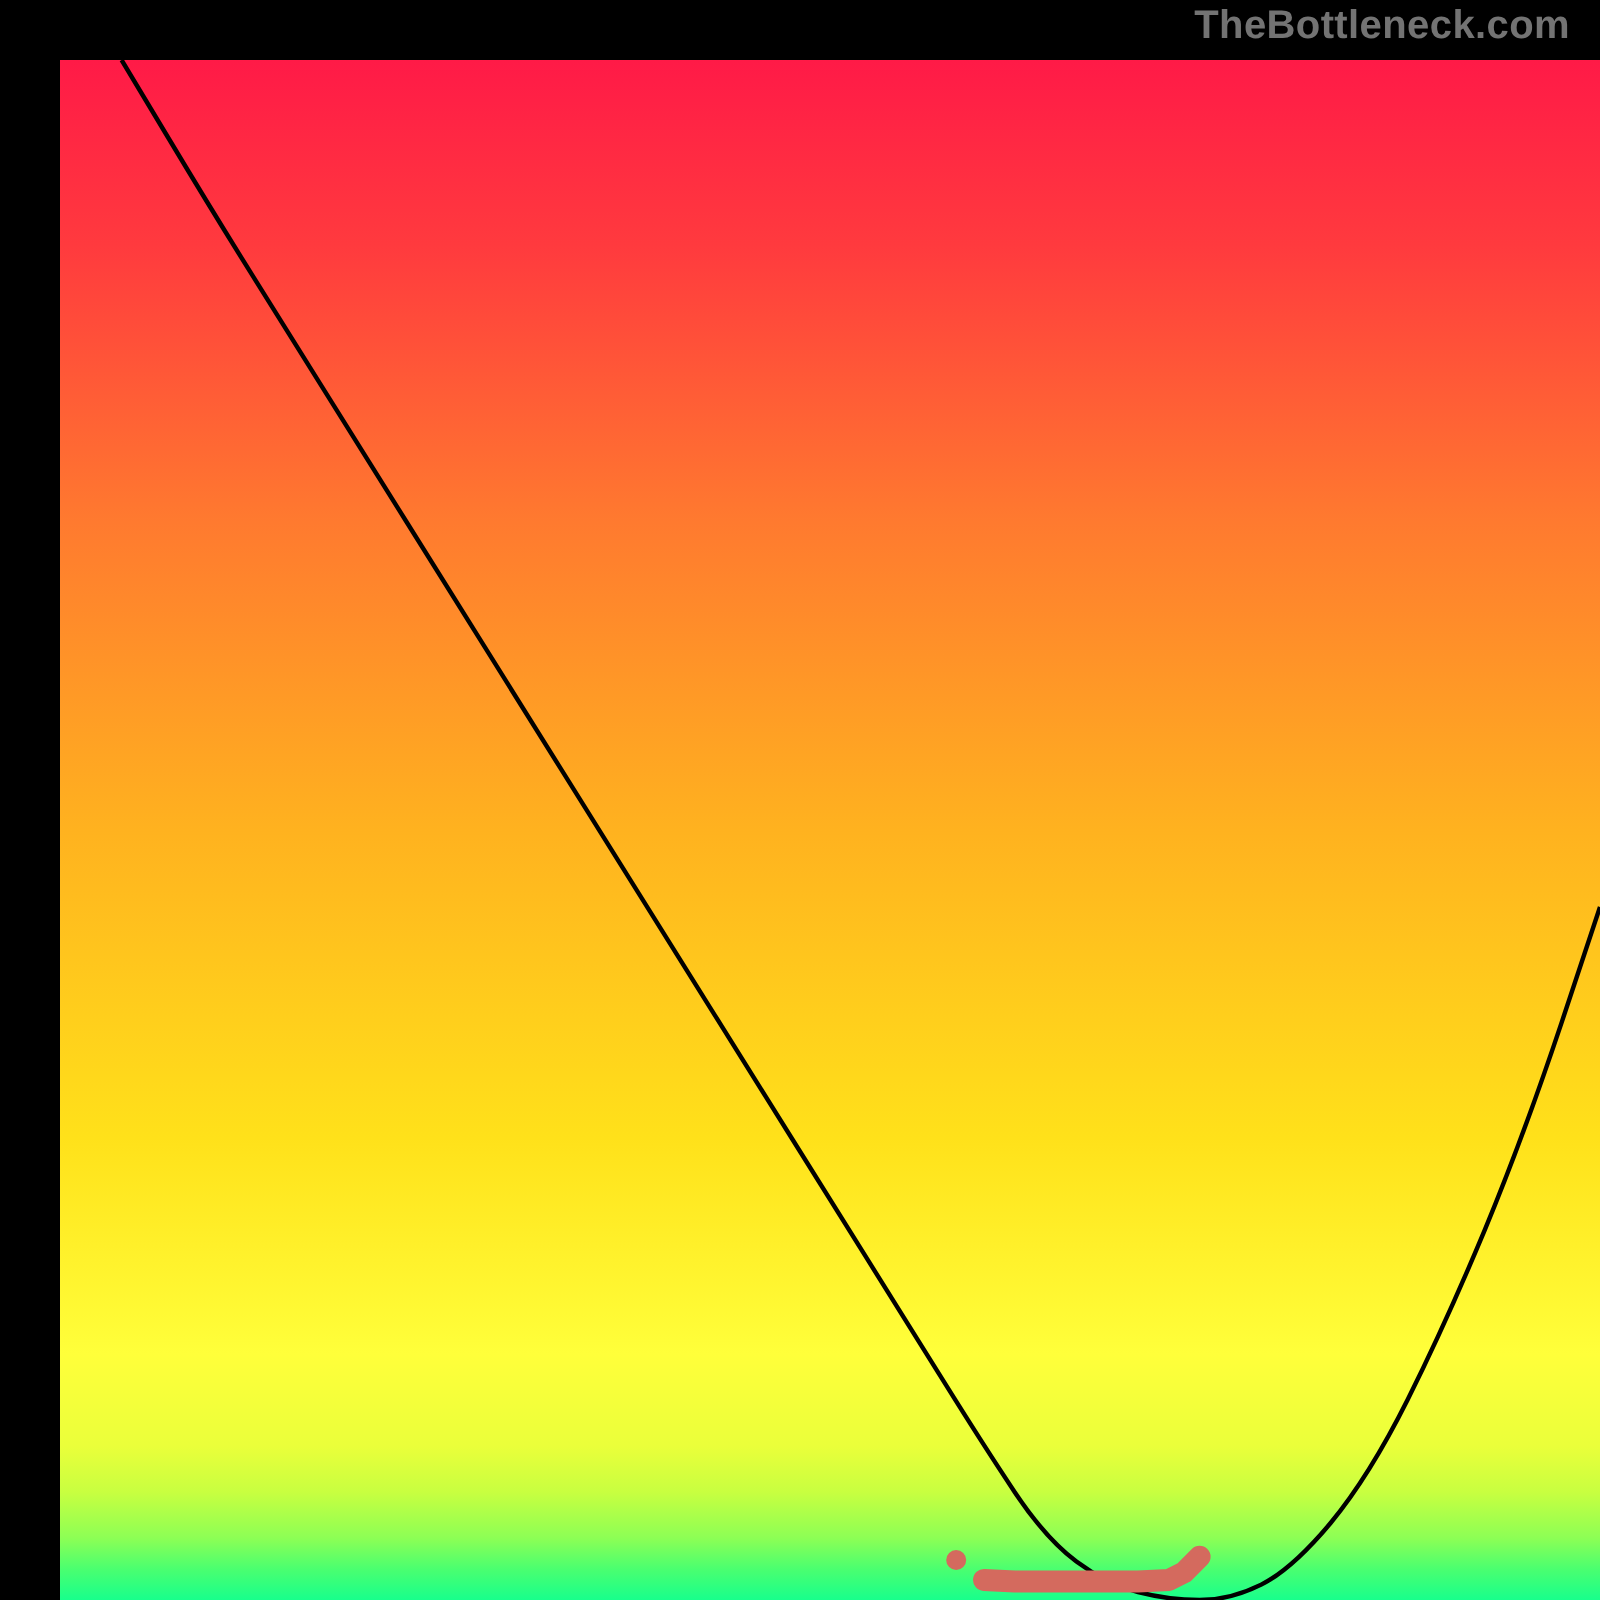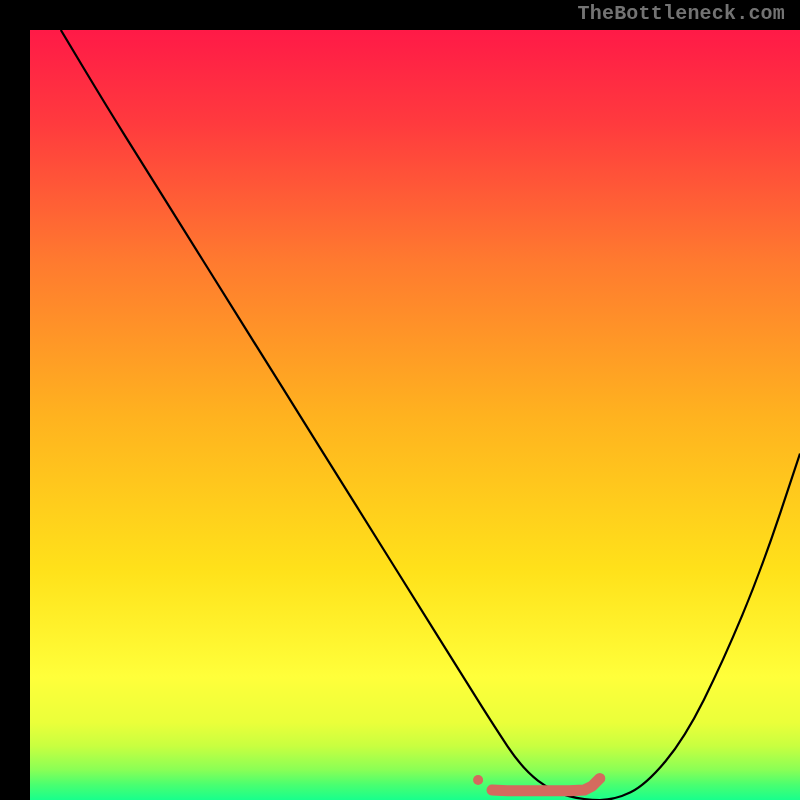--- a/index.html
+++ b/index.html
@@ -22,21 +22,21 @@
     position: absolute;
     left: 15px;
     top: 15px;
     width: 770px;
     height: 770px;
   }
   .watermark {
     position: absolute;
     top: 2px;
     right: 15px;
-    font-family: Liberation Mono, monospace;
+    font-family: Liberation Sans, sans-serif;
     font-size: 20px;
     font-weight: bold;
     color: #737373;
     letter-spacing: 0.2px;
   }
 </style>
 </head>
 <body>
 
 <div class="frame">

